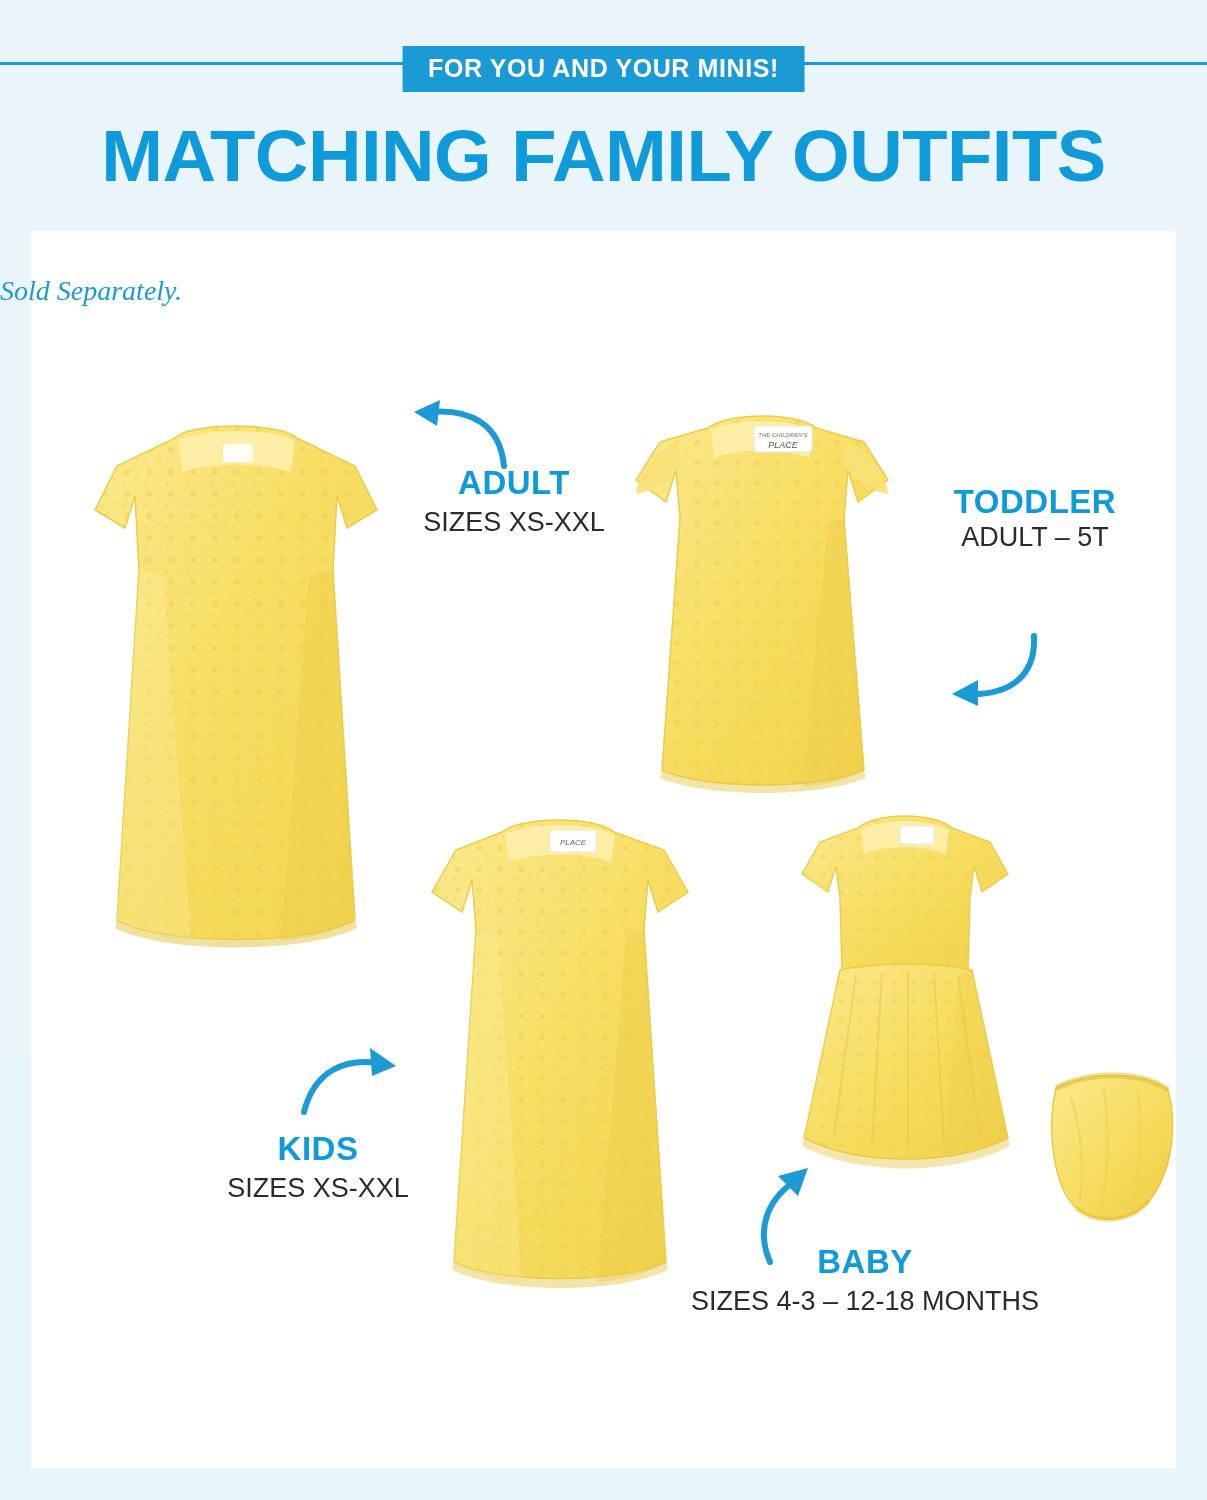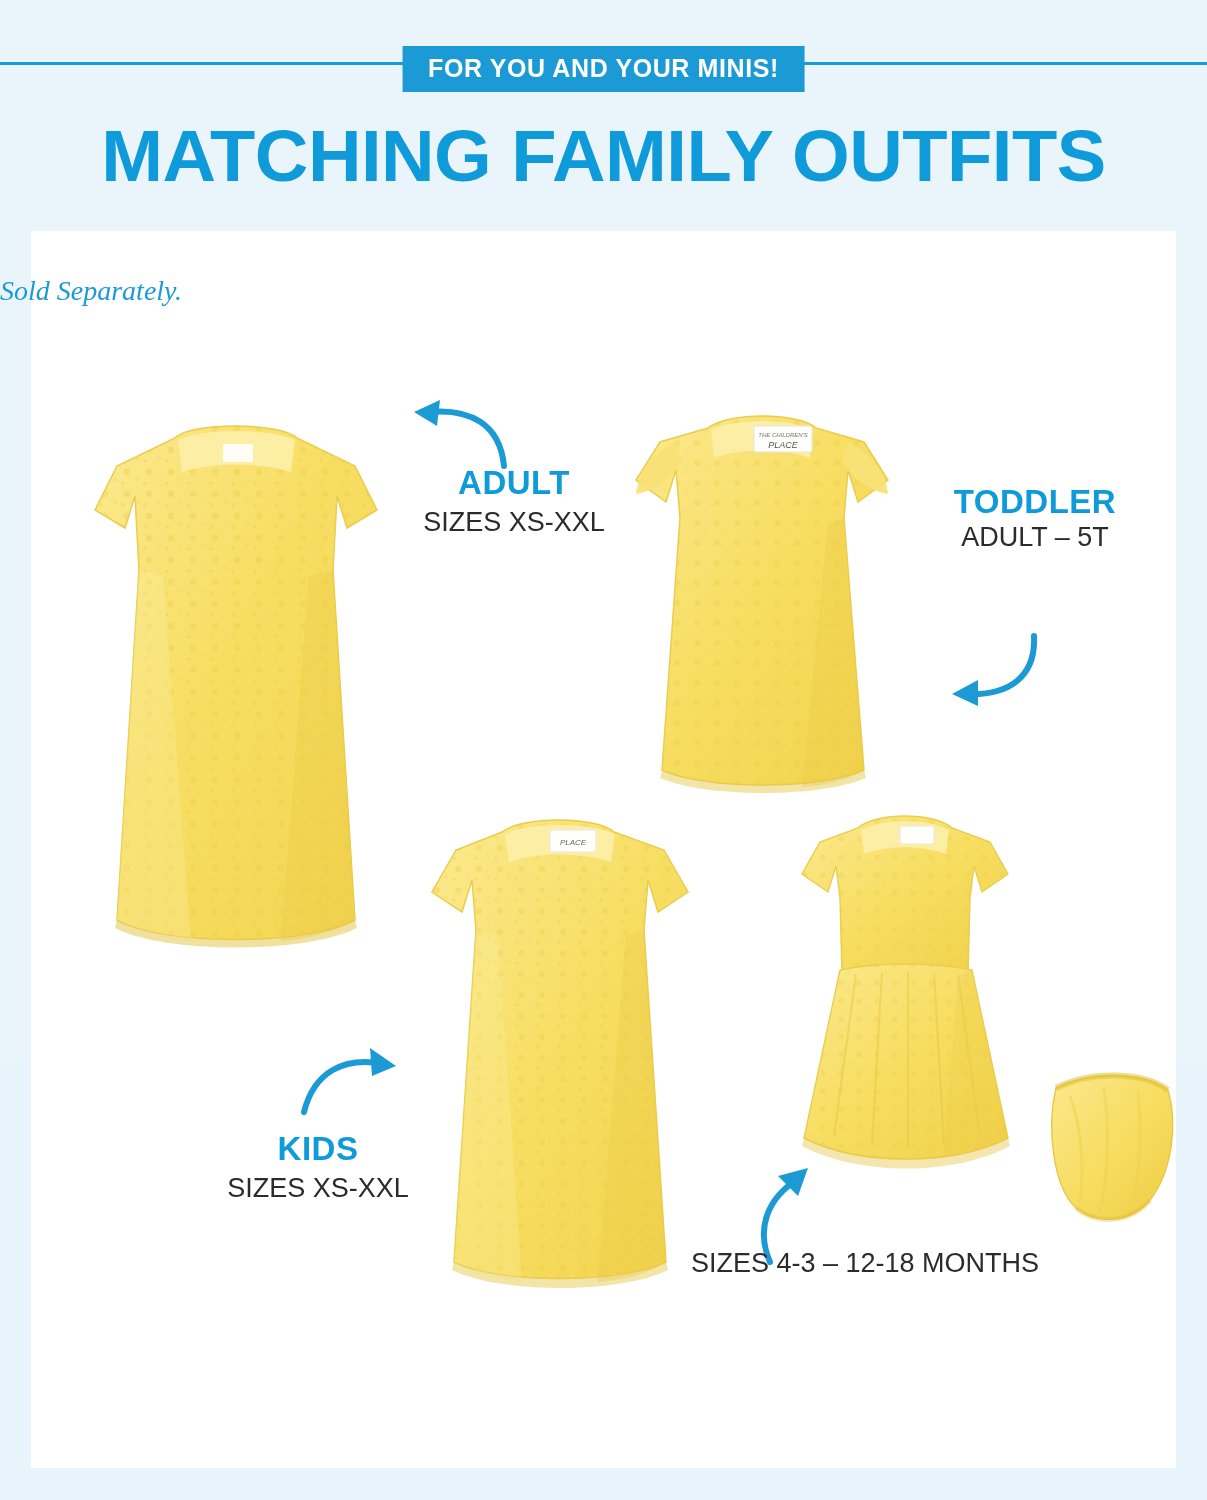--- a/index.html
+++ b/index.html
@@ -290,16 +290,17 @@
       <path d="M30 36 C42 68 44 110 40 142 M64 28 C70 70 68 116 60 152 M98 30 C102 72 100 116 92 146" stroke="#f0d24d" stroke-width="3" fill="none" opacity="0.55"></path>
     </svg>
   </div>
 
   <svg class="arrow" style="top:1158px; left:740px;" width="90" height="110" viewBox="0 0 90 110">
     <path d="M30 104 C16 72 26 40 60 20" stroke="#1b9ad6" stroke-width="6" fill="none" stroke-linecap="round"></path>
     <path d="M68 10 L38 18 L58 38 Z" fill="#1b9ad6"></path>
   </svg>
 
   <div class="label-block" id="label-baby">
+    <div class="label-title">BABY</div>
     <div class="label-sizes">SIZES 4-3 – 12-18 MONTHS</div>
   </div>
 
 </div>
 
 </body></html>

